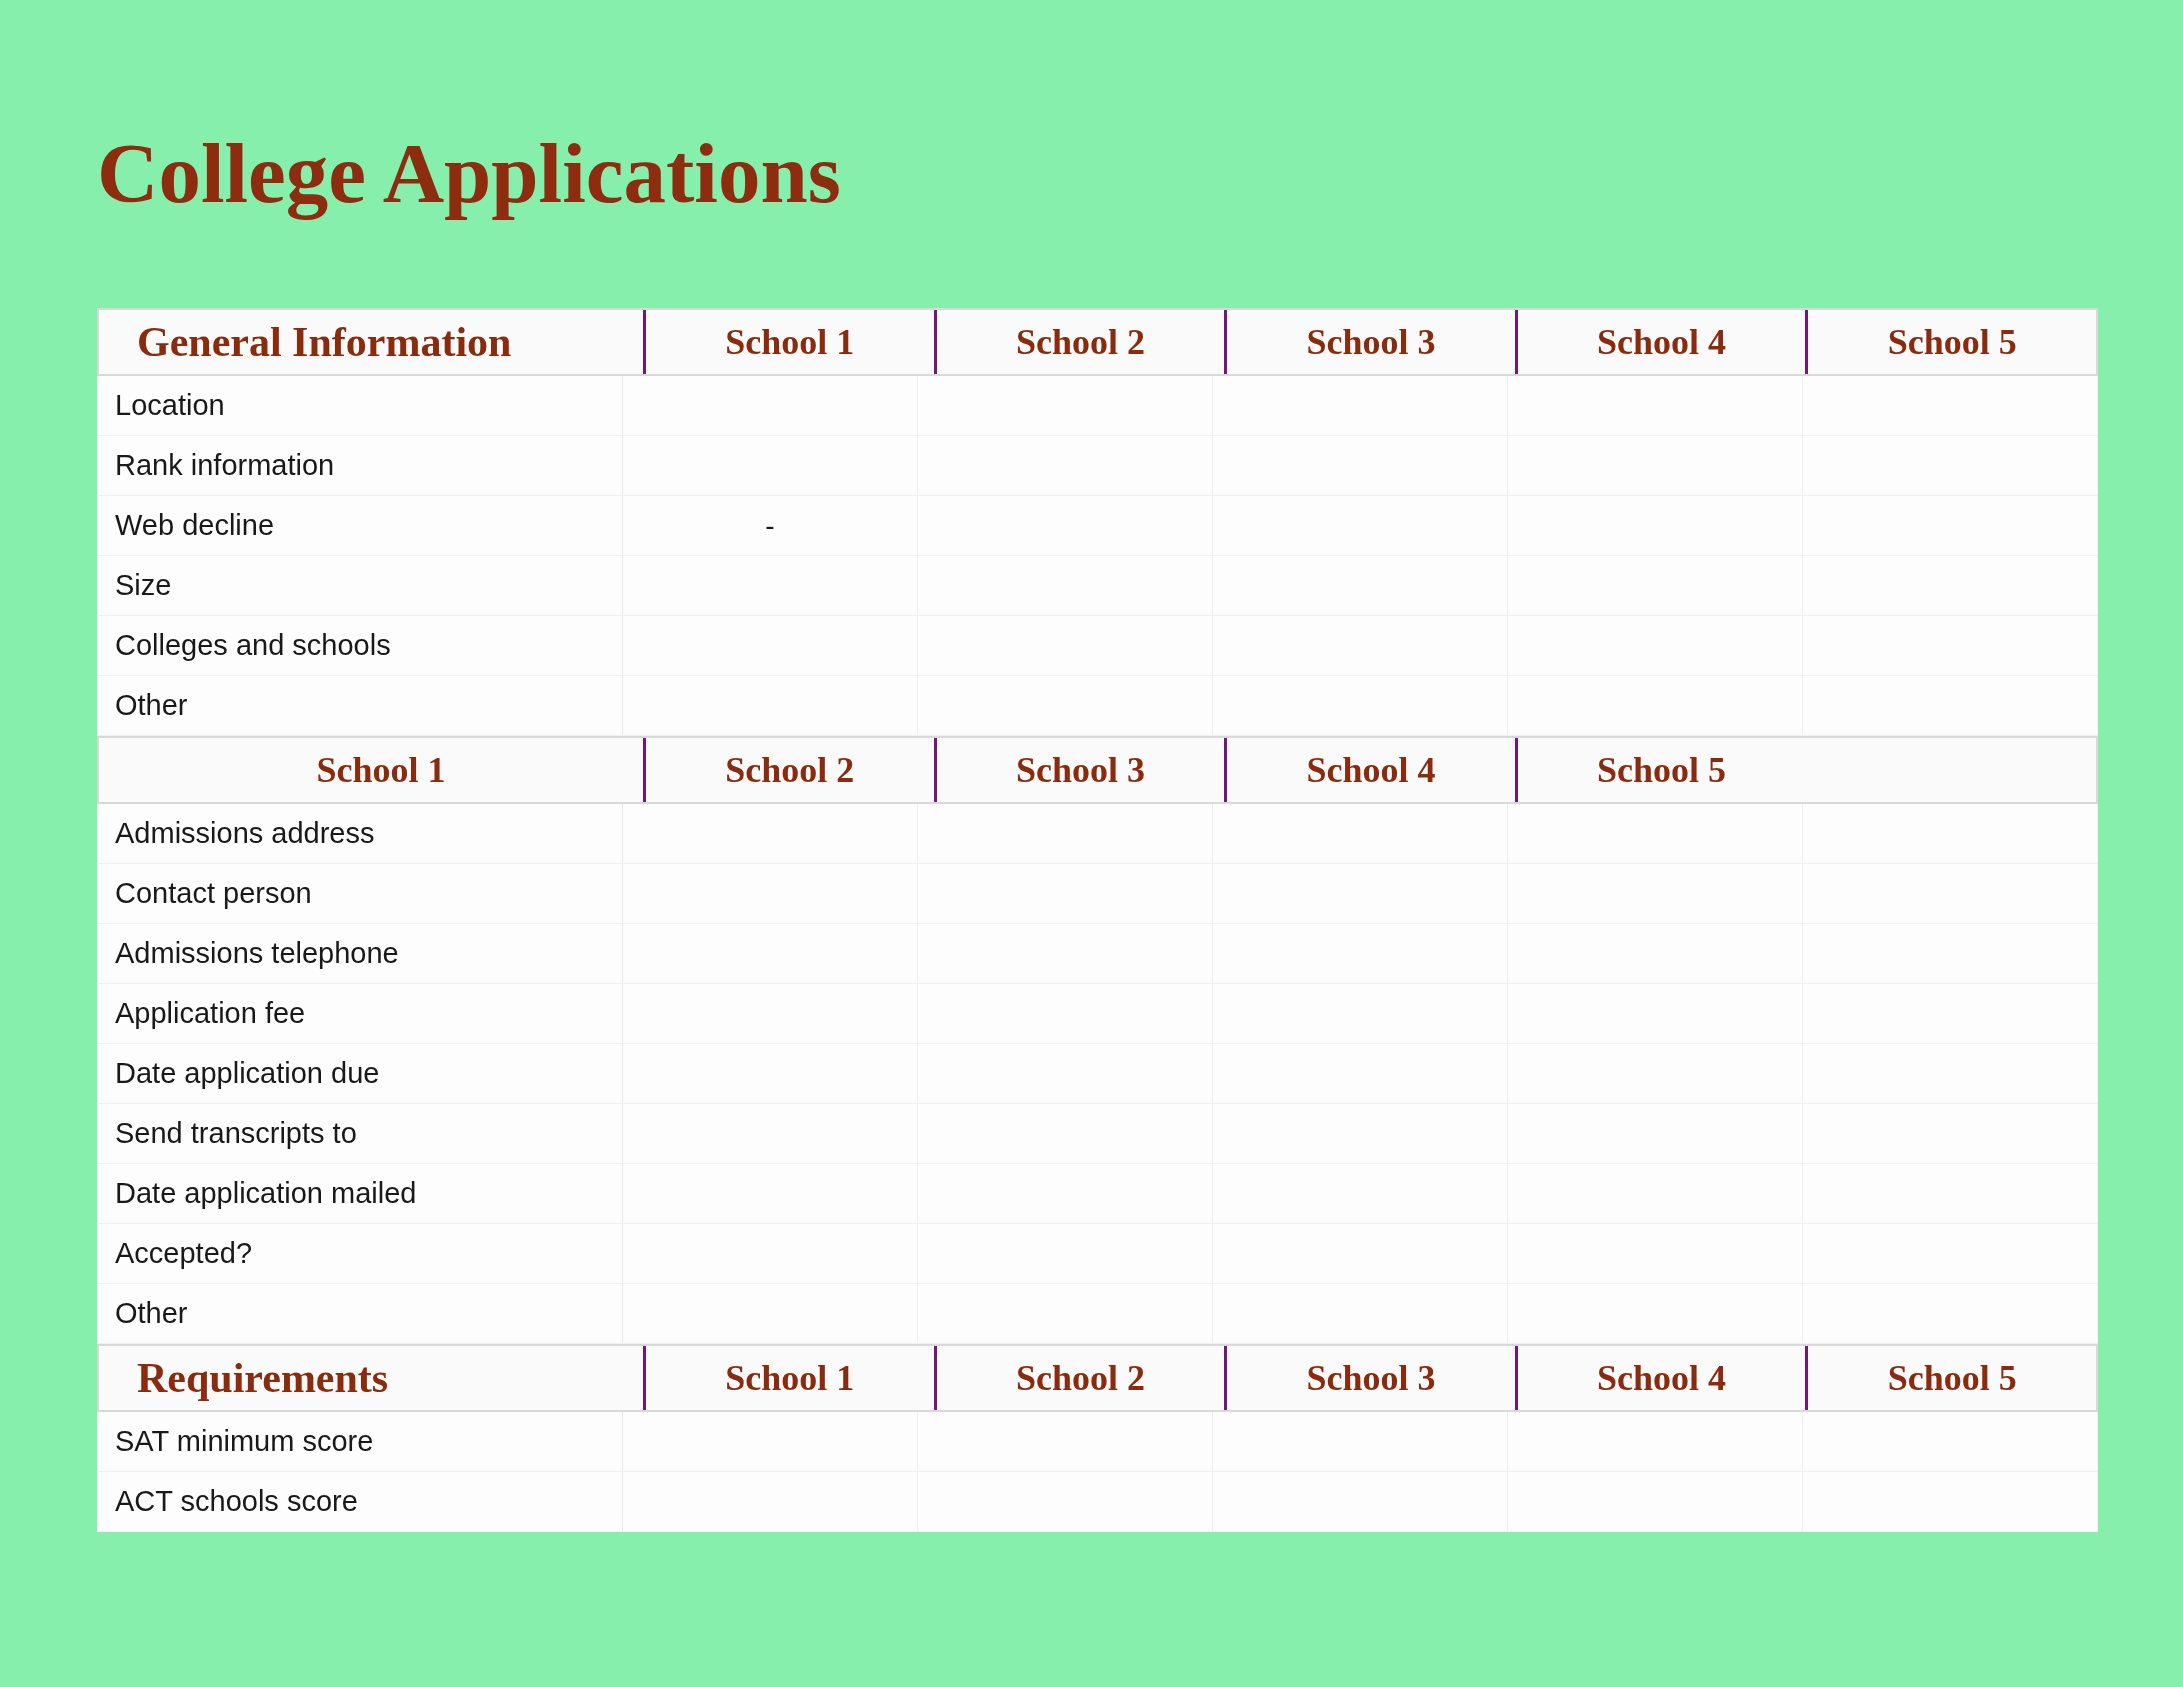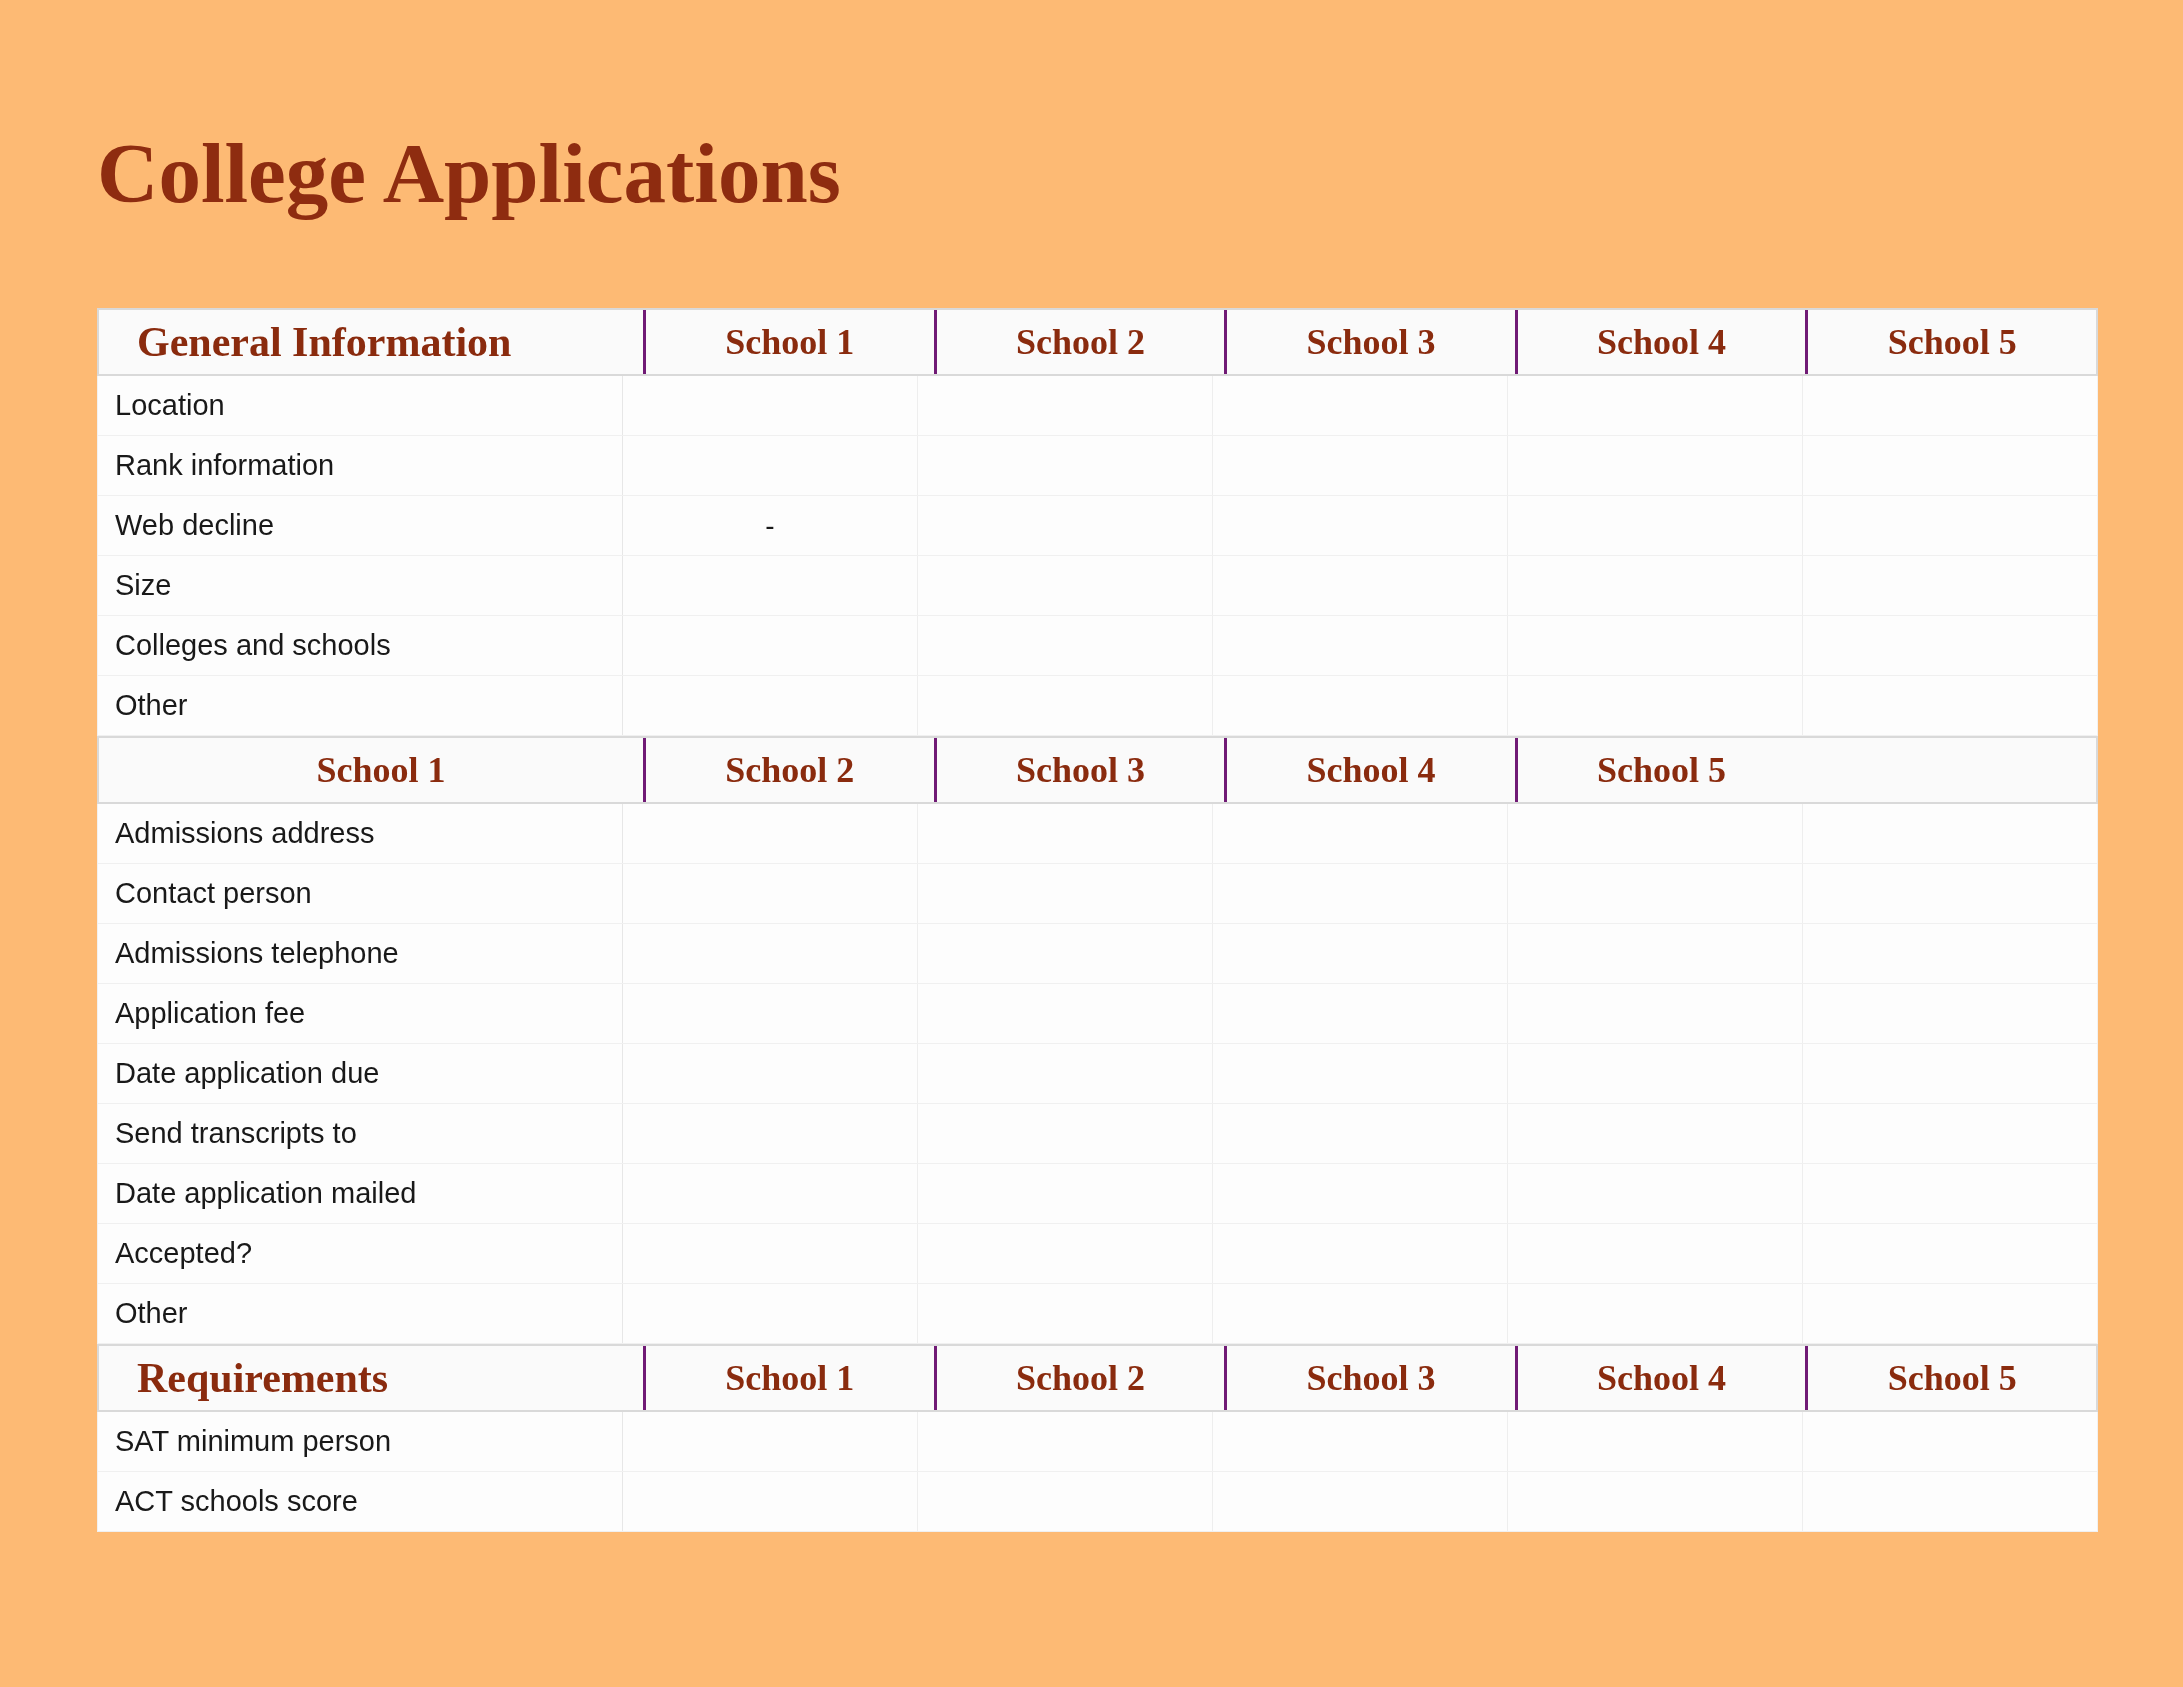--- a/index.html
+++ b/index.html
@@ -2,21 +2,21 @@
 <html style="font-size:10.6px"><head>
 <meta charset="utf-8">
 <style>
   html, body { margin: 0; padding: 0; }
   body { background: #ffffff; }
 
   .page {
     position: relative;
     width: 2183px;
     height: 1687px;
-    background: #fdba74;
+    background: #86efac;
     font-family: "Liberation Sans", sans-serif;
     overflow: hidden;
   }
 
   .title {
     position: absolute;
     left: 97px;
     top: 118px;
     margin: 0;
     font-family: "Liberation Serif", serif;
@@ -240,21 +240,21 @@
       </div>
       <div class="row header-row">
         <div class="cell header-label">Requirements</div>
         <div class="cell header-school">School 1</div>
         <div class="cell header-school">School 2</div>
         <div class="cell header-school">School 3</div>
         <div class="cell header-school">School 4</div>
         <div class="cell header-school">School 5</div>
       </div>
       <div class="row data-row">
-        <div class="cell row-label">SAT minimum person</div>
+        <div class="cell row-label">SAT minimum score</div>
         <div class="cell data-cell"></div>
         <div class="cell data-cell"></div>
         <div class="cell data-cell"></div>
         <div class="cell data-cell"></div>
         <div class="cell data-cell"></div>
       </div>
       <div class="row data-row">
         <div class="cell row-label">ACT schools score</div>
         <div class="cell data-cell"></div>
         <div class="cell data-cell"></div>

